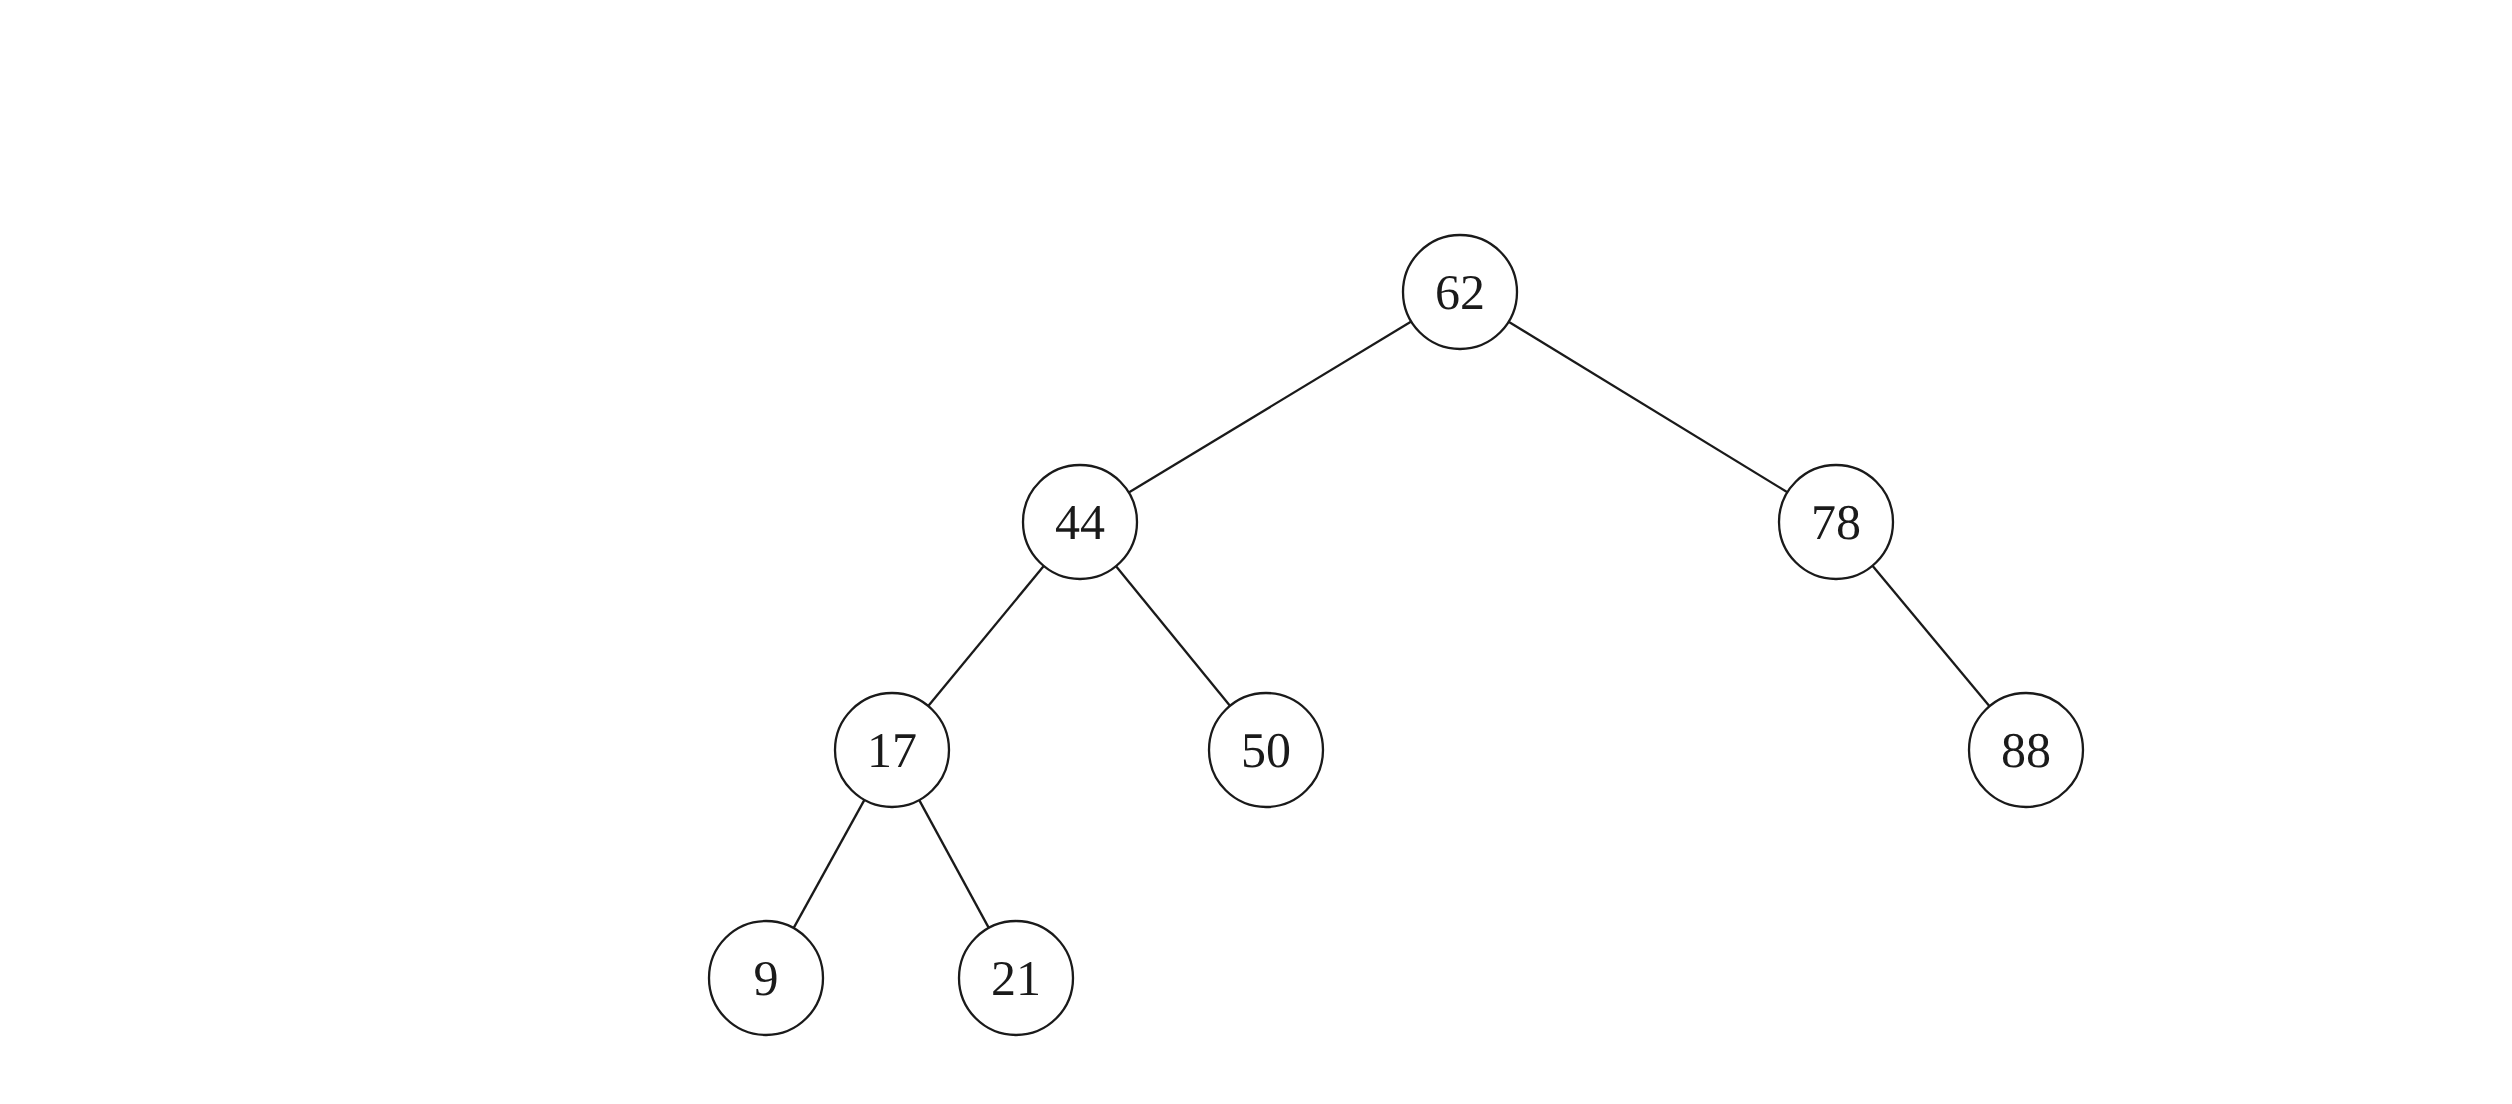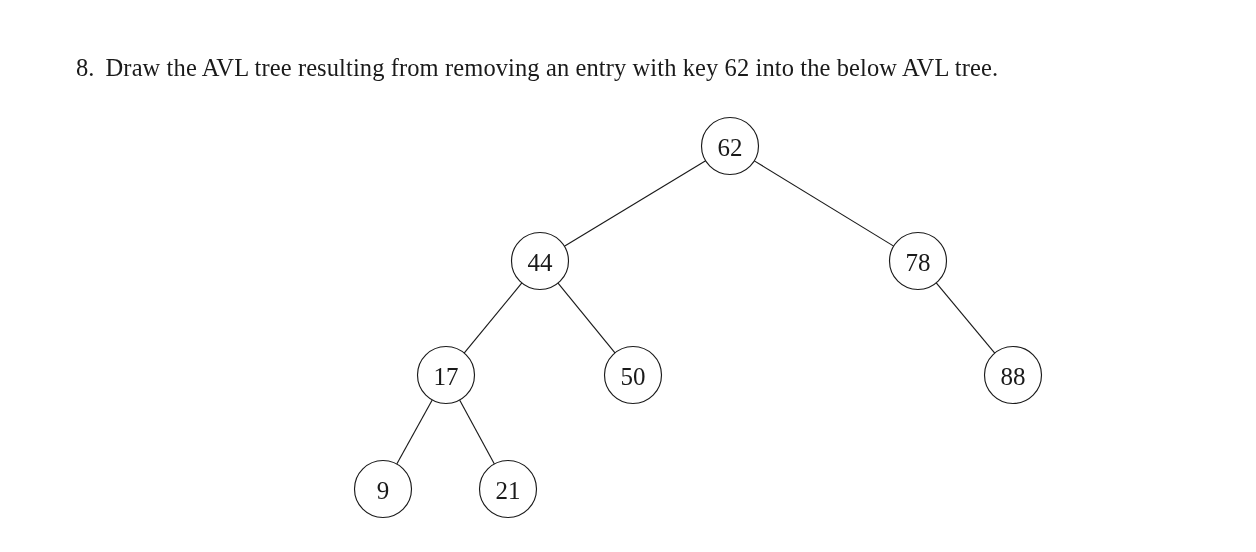--- a/index.html
+++ b/index.html
@@ -64,23 +64,20 @@
     fill: #1a1a1a;
     text-anchor: middle;
     dominant-baseline: central;
   }
 </style>
 </head>
 <body>
 
 <div id="page">
 
-  <div id="question-line">
-    <span id="question-number">8.</span><span id="question-text">Draw the AVL tree resulting from removing an entry with key 62 into the below AVL tree.</span>
-  </div>
 
   <svg id="tree-svg" viewBox="0 0 1256 552">
     <g id="edge-layer">
         <line x1="705.62" y1="160.76" x2="564.38" y2="246.24" class="tree-edge"></line>
         <line x1="754.31" y1="160.87" x2="893.69" y2="246.13" class="tree-edge"></line>
         <line x1="521.87" y1="282.99" x2="464.13" y2="353.01" class="tree-edge"></line>
         <line x1="558.02" y1="283.08" x2="614.98" y2="352.92" class="tree-edge"></line>
         <line x1="936.25" y1="282.89" x2="994.75" y2="353.11" class="tree-edge"></line>
         <line x1="432.21" y1="399.94" x2="396.79" y2="464.06" class="tree-edge"></line>
         <line x1="459.62" y1="400.04" x2="494.38" y2="463.96" class="tree-edge"></line>

